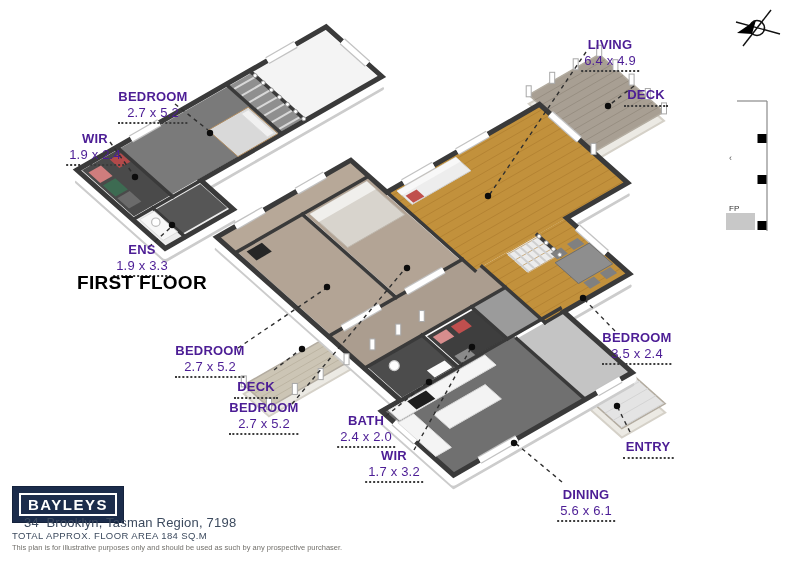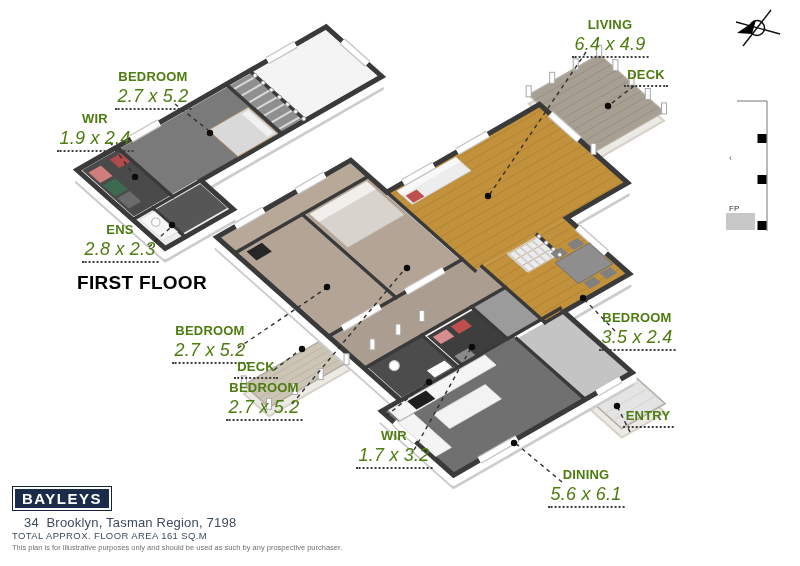--- a/index.html
+++ b/index.html
@@ -1,27 +1,27 @@
 <!DOCTYPE html>
 <html><head>
 <meta charset="utf-8">
 <style>
   html,body{margin:0;padding:0;background:#fff;}
   .stage{position:relative;width:800px;height:566px;background:#ffffff;overflow:hidden;
          font-family:"Liberation Sans",sans-serif;}
   svg.plan{position:absolute;left:0;top:0;}
   .lbl{position:absolute;transform:translateX(-50%);text-align:center;white-space:nowrap;
-       font:600 13px/1.12 "Liberation Sans",sans-serif;color:#4d7c0f;letter-spacing:.2px;}
+       font:600 13px/1.12 "Liberation Sans",sans-serif;color:#4c1d95;letter-spacing:.2px;margin-top:20px;}
   .lbl .nm{display:block;}
-  .lbl .dims{display:block;font-weight:500;font-size:18px;margin-top:1px;font-style:italic;}
+  .lbl .dims{display:block;font-weight:500;font-size:13px;margin-top:1px;}
   .dotted{border-bottom:2px dotted #3c3c3c;padding:0 3px 2px;}
   .floor-title{position:absolute;transform:translateX(-50%);white-space:nowrap;
        font:800 19px "Liberation Sans",sans-serif;color:#000;letter-spacing:.3px;}
   .logo{position:absolute;left:12px;top:486px;background:#1b2c4b;border:1px solid #14223c;
-        padding:0;}
+        padding:6px;}
   .logo-inner{border:2px solid #ffffff;padding:0 7px;color:#ffffff;
         font:800 15px/19px "Liberation Sans",sans-serif;letter-spacing:1.5px;}
   .addr{position:absolute;left:24px;top:515px;color:#3c4a5e;white-space:pre-wrap;
         font:400 13px "Liberation Sans",sans-serif;letter-spacing:.2px;}
   .area{position:absolute;left:12px;top:530px;color:#3c4a5e;
         font:400 9.5px "Liberation Sans",sans-serif;letter-spacing:.4px;}
   .disc{position:absolute;left:12px;top:543px;color:#73716c;
         font:400 7.5px/1.45 "Liberation Sans",sans-serif;}
 </style>
 </head>
@@ -258,23 +258,23 @@
     </svg>
 
   <div class="lbl" style="left:153px;top:70px">
     <span class="nm">BEDROOM</span>
     <span class="dims dotted">2.7 x 5.2</span>
   </div>
   <div class="lbl" style="left:95px;top:112px">
     <span class="nm">WIR</span>
     <span class="dims dotted">1.9 x 2.4</span>
   </div>
-  <div class="lbl" style="left:120px;top:223px">
+  <div class="lbl" style="left:142px;top:223px">
     <span class="nm">ENS</span>
-    <span class="dims dotted">2.8 x 2.3</span>
+    <span class="dims dotted">1.9 x 3.3</span>
   </div>
   <div class="floor-title" style="left:142px;top:272px">FIRST FLOOR</div>
 
   <div class="lbl" style="left:610px;top:18px">
     <span class="nm">LIVING</span>
     <span class="dims dotted">6.4 x 4.9</span>
   </div>
   <div class="lbl" style="left:646px;top:68px">
     <span class="nm dotted">DECK</span>
   </div>
@@ -282,37 +282,41 @@
     <span class="nm">BEDROOM</span>
     <span class="dims dotted">2.7 x 5.2</span>
   </div>
   <div class="lbl" style="left:256px;top:360px">
     <span class="nm dotted">DECK</span>
   </div>
   <div class="lbl" style="left:264px;top:381px">
     <span class="nm">BEDROOM</span>
     <span class="dims dotted">2.7 x 5.2</span>
   </div>
+  <div class="lbl" style="left:366px;top:394px">
+    <span class="nm">BATH</span>
+    <span class="dims dotted">2.4 x 2.0</span>
+  </div>
   <div class="lbl" style="left:394px;top:429px">
     <span class="nm">WIR</span>
     <span class="dims dotted">1.7 x 3.2</span>
   </div>
   <div class="lbl" style="left:637px;top:311px">
     <span class="nm">BEDROOM</span>
     <span class="dims dotted">3.5 x 2.4</span>
   </div>
-  <div class="lbl" style="left:648px;top:409px">
+  <div class="lbl" style="left:648px;top:420px">
     <span class="nm dotted">ENTRY</span>
   </div>
   <div class="lbl" style="left:586px;top:468px">
     <span class="nm">DINING</span>
     <span class="dims dotted">5.6 x 6.1</span>
   </div>
 
   <div class="logo">
     <div class="logo-inner">BAYLEYS</div>
   </div>
   <div class="addr">34  Brooklyn, Tasman Region, 7198</div>
-  <div class="area">TOTAL APPROX. FLOOR AREA 161 SQ.M</div>
+  <div class="area">TOTAL APPROX. FLOOR AREA 184 SQ.M</div>
   <div class="disc">
     <div>This plan is for illustrative purposes only and should be used as such by any prospective purchaser.</div>
   </div>
 </div>
 
 </body></html>

